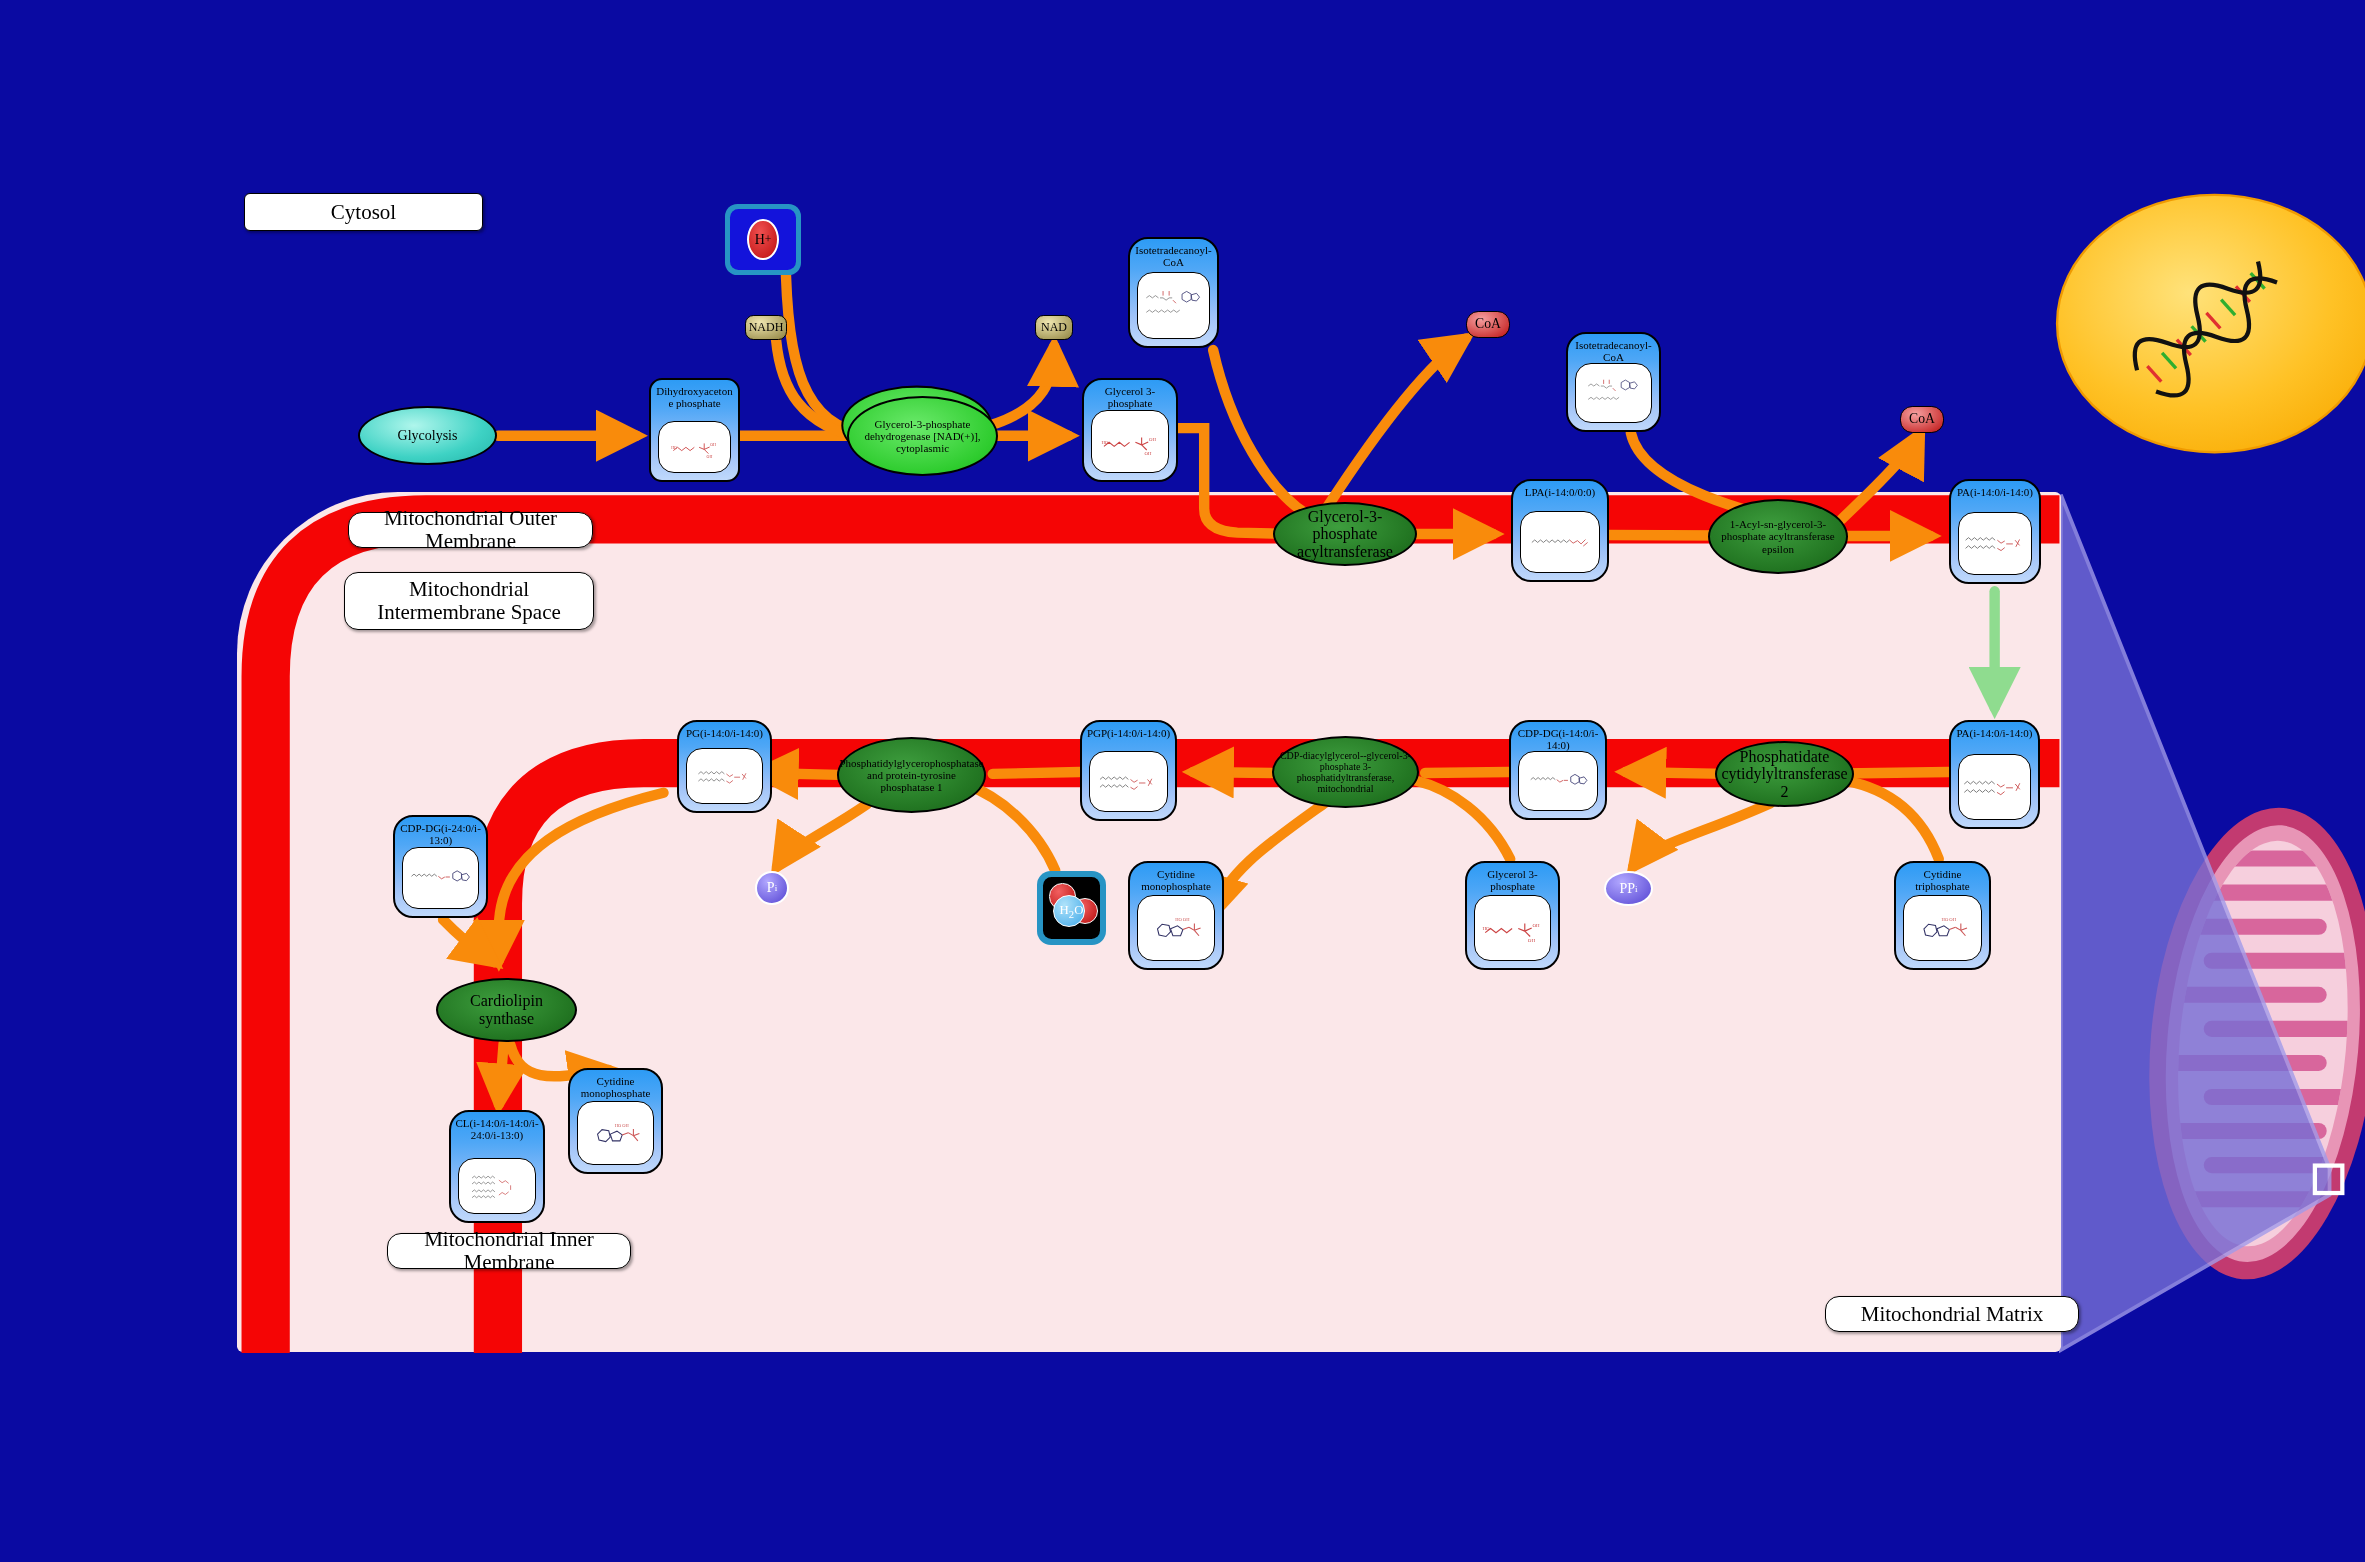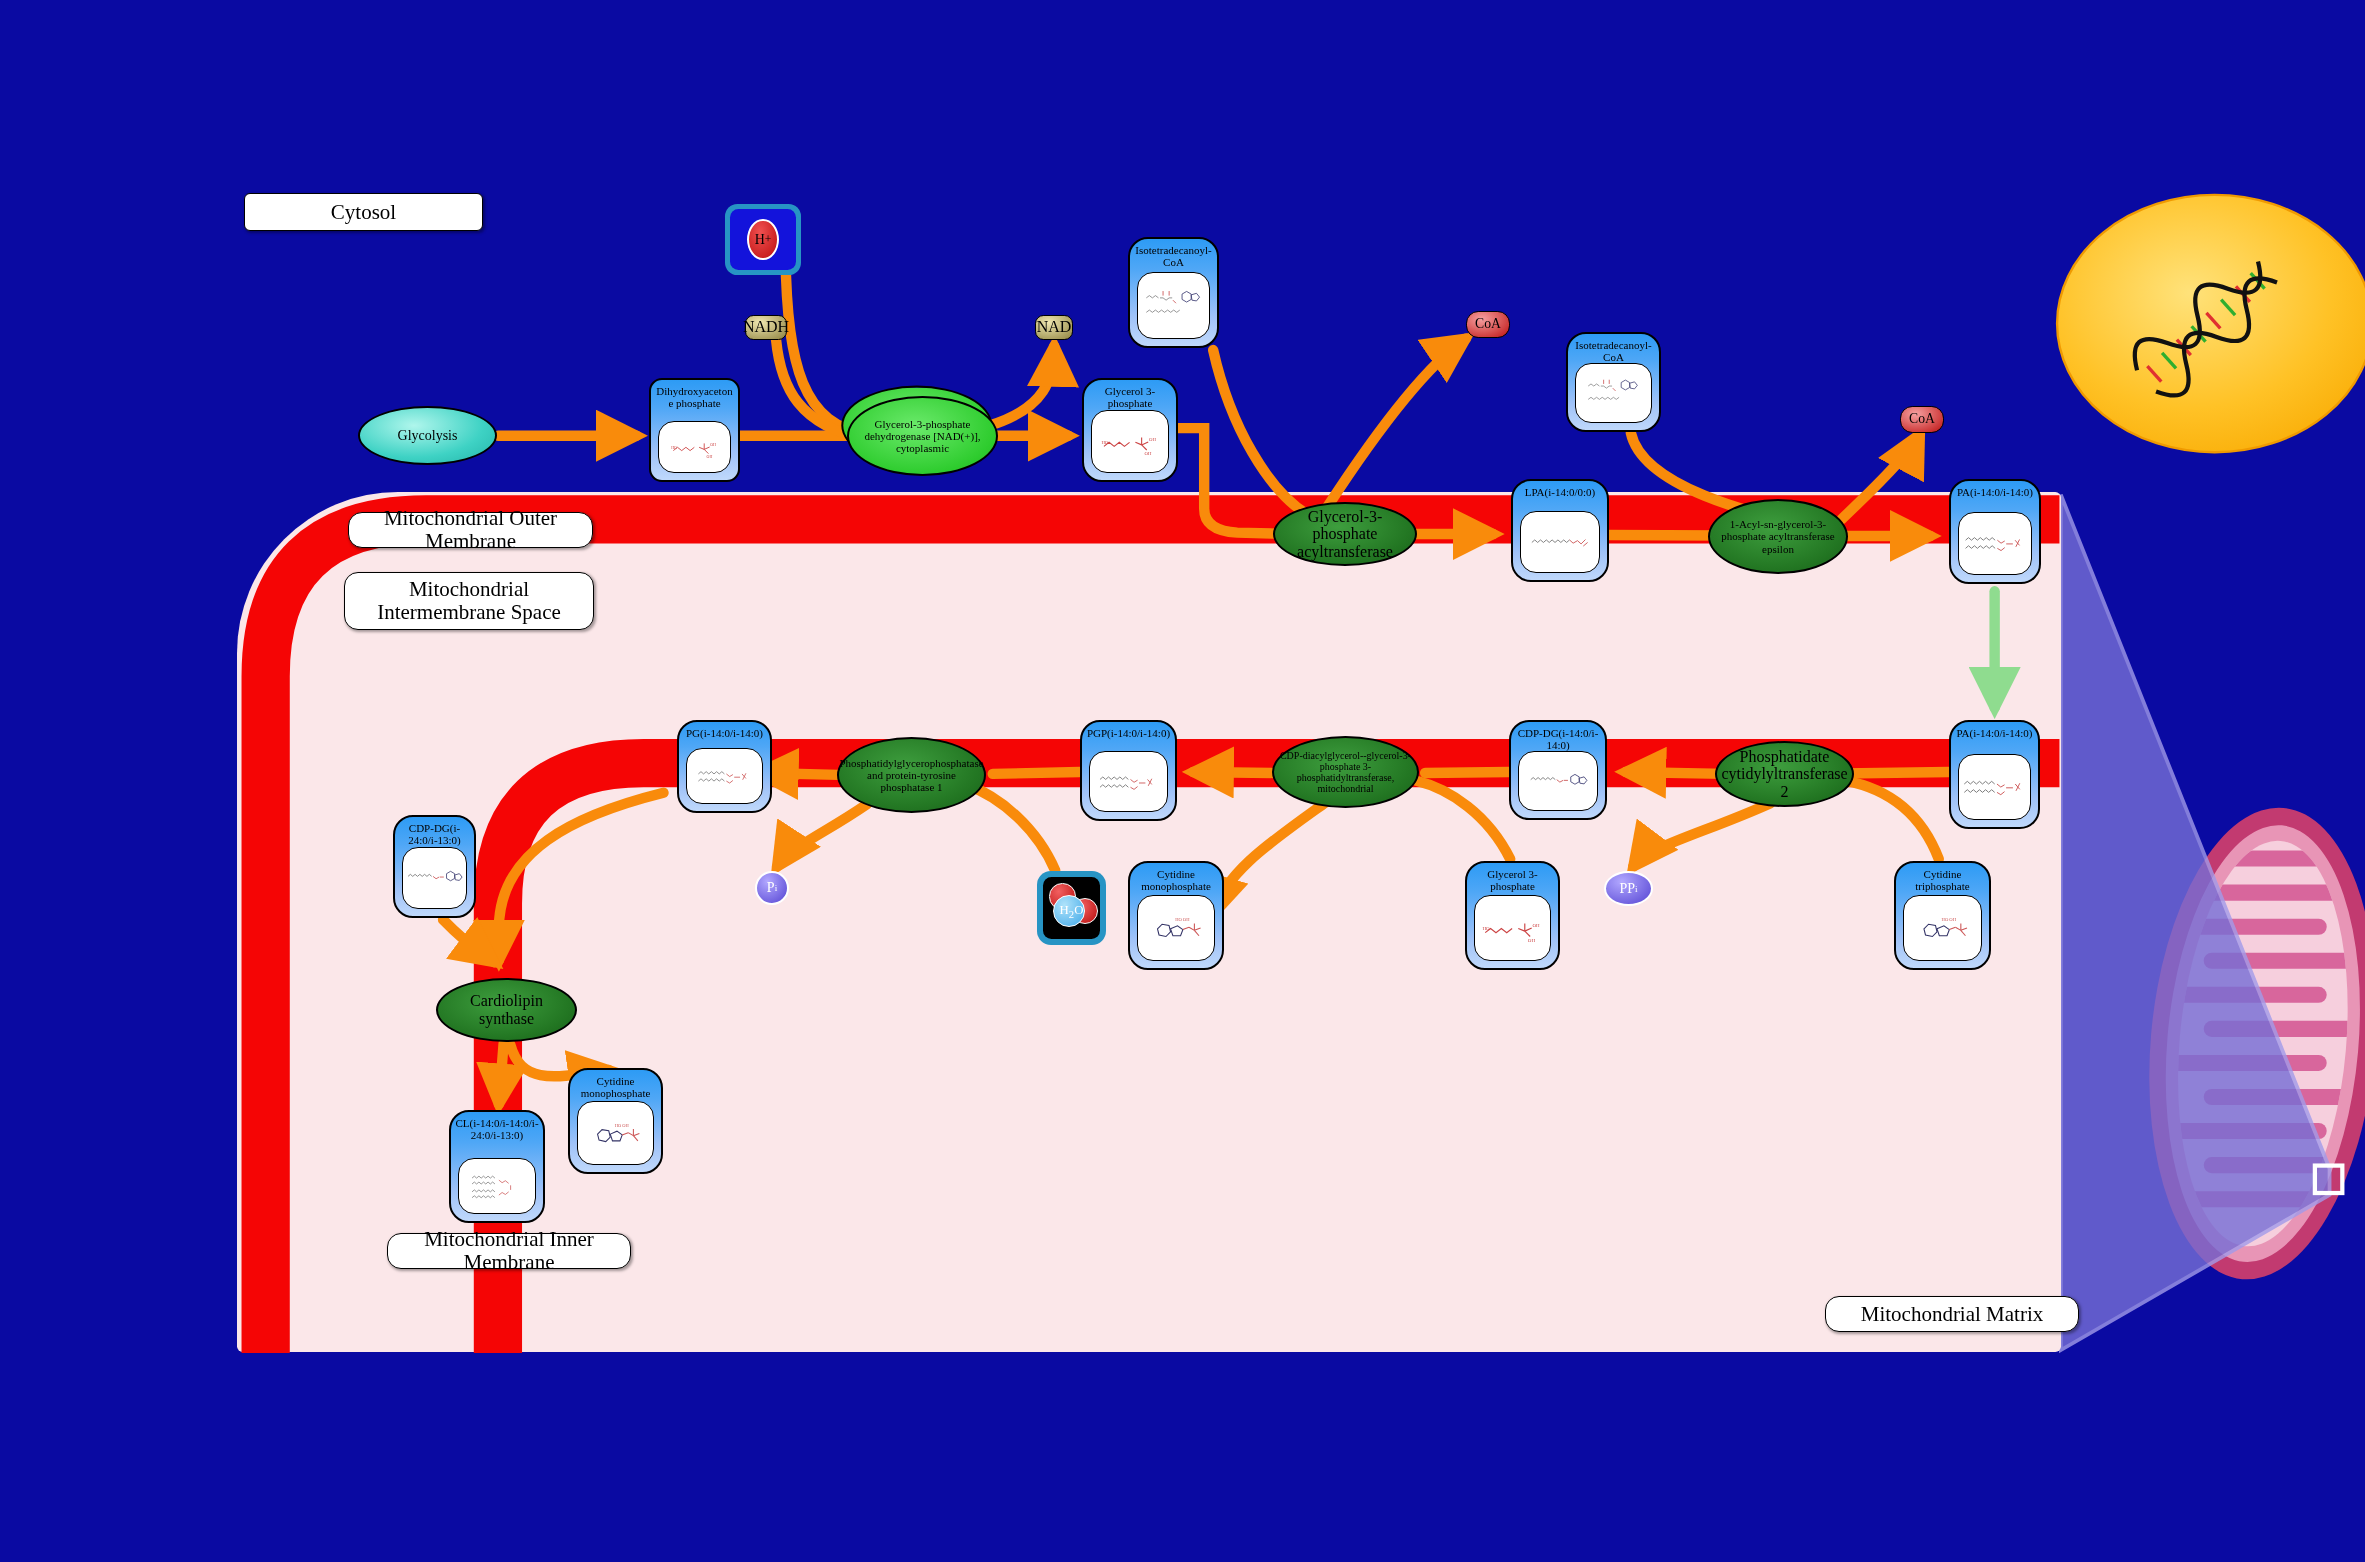--- a/index.html
+++ b/index.html
@@ -42,21 +42,21 @@
   .node-body{position:absolute;left:6.6px;right:6.6px;bottom:6.6px;background:#fff;
              border:1.9px solid #000;border-radius:16px;display:flex;align-items:center;
              justify-content:center;overflow:hidden;}
   .node-body svg{width:90%;height:72%;}
 
   .badge{position:absolute;display:flex;align-items:center;justify-content:center;
          box-sizing:border-box;text-align:center;}
   .badge sub{font-size:.65em;}
   .badge sup{font-size:.7em;}
   .badge.gold{background:radial-gradient(at 35% 28%,#EFE6B0,#8F8340);border:1.9px solid #000;
-              border-radius:8.5px;font-size:16px;}
+              border-radius:8.5px;font-size:12px;}
   .badge.red{background:radial-gradient(at 35% 28%,#F5A0A0,#BE1212);border:1.9px solid #000;
              border-radius:12.3px;font-size:13.7px;}
   .badge.purple{background:radial-gradient(at 35% 28%,#B2A8FF,#5443D2);border:2.4px solid #fff;
                 border-radius:50%;color:#fff;font-size:14px;}
   .badge-frame{position:absolute;background:#2794C4;box-sizing:border-box;}
   .badge-frame.proton{border-radius:12.3px;padding:5.2px;}
   .badge-frame.water{border-radius:14px;padding:5.7px;}
   .frame-inner{position:relative;width:100%;height:100%;border-radius:8.5px;overflow:hidden;}
   .proton .frame-inner{background:#1313DB;display:flex;align-items:center;justify-content:center;}
   .water .frame-inner{background:#000000;}
@@ -380,21 +380,21 @@
             <g stroke="#c55" stroke-width="2.5" fill="none">
               <path d="M92 52 l10 8 10 -6"></path>
               <path d="M92 74 l10 6 10 -8"></path>
               <line x1="116" y1="62" x2="134" y2="62"></line>
               <line x1="140" y1="52" x2="152" y2="66"></line>
               <line x1="152" y1="50" x2="142" y2="70"></line>
             </g>
           </svg>
         </div>
   </div>
-      <div class="node" style="left: 393px; top: 815px; width: 83px; height: 103px; position: absolute; padding-left: 16px;">
+      <div class="node" style="left: 393px; top: 815px; width: 95px; height: 103px; position: absolute; padding-left: 16px;">
     <div class="node-label">CDP-DG(i-24:0/i-13:0)</div>
     <div class="node-body" style="height: 61%;">
           <svg viewBox="0 0 170 120">
             <path d="M6 56 l7 -6 7 6 7 -6 7 6 7 -6 7 6 7 -6 7 6 7 -6 7 6" fill="none" stroke="#777" stroke-width="2.5"></path>
             <g stroke="#c55" stroke-width="2.5" fill="none">
               <path d="M80 56 l9 7 9 -5"></path>
               <line x1="100" y1="58" x2="112" y2="58"></line>
             </g>
             <polygon points="120,48 132,41 144,48 144,62 132,69 120,62" fill="none" stroke="#447" stroke-width="2.5"></polygon>
             <polygon points="144,52 158,48 166,58 158,68 146,66" fill="none" stroke="#447" stroke-width="2.5"></polygon>

